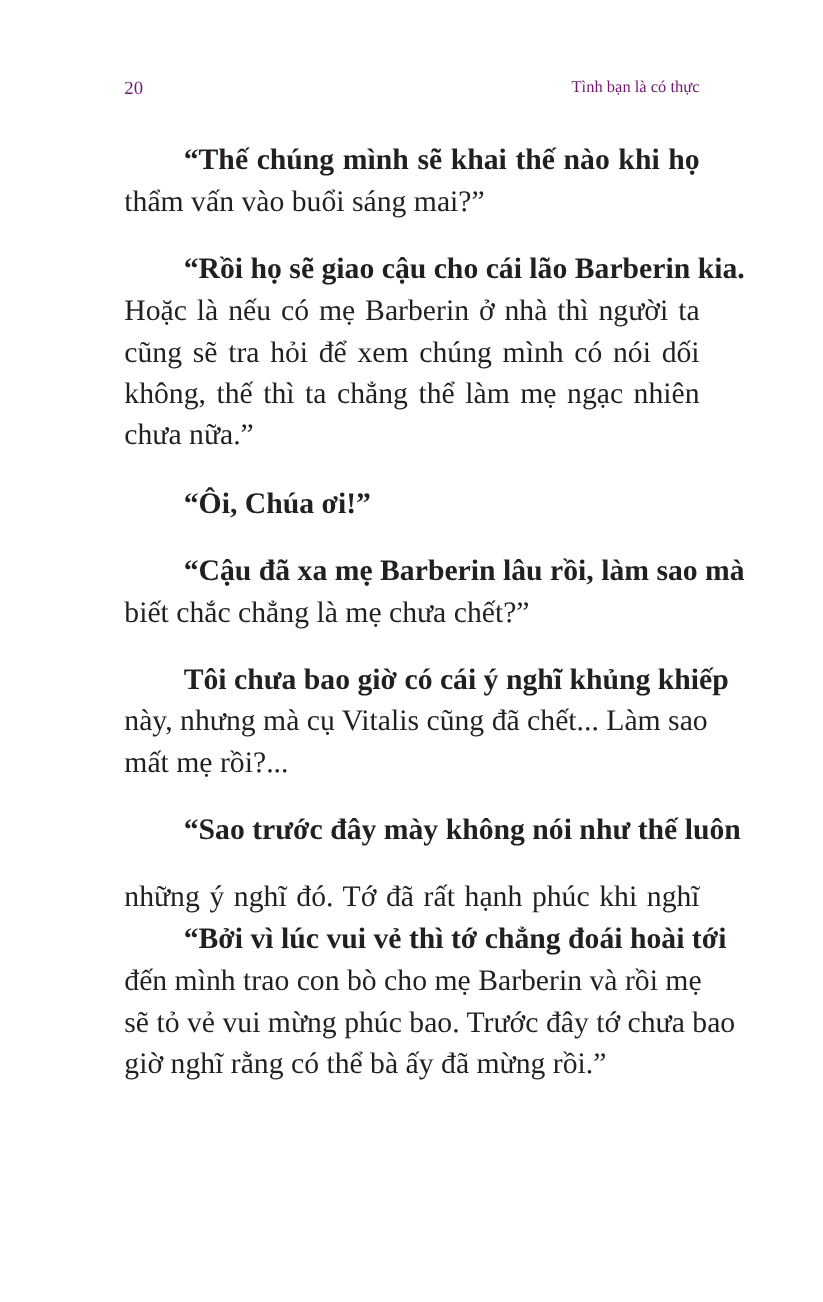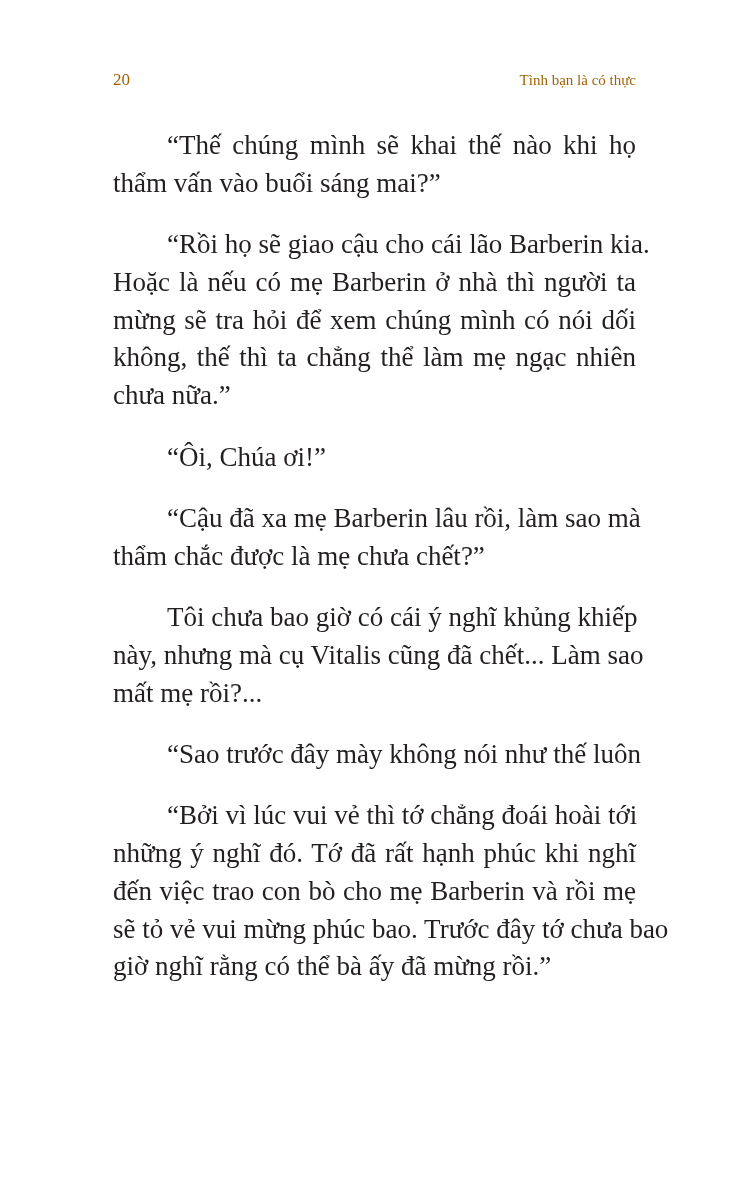--- a/index.html
+++ b/index.html
@@ -15,21 +15,21 @@
       font-family: "Liberation Serif", "DejaVu Serif", serif;
       color: #231f20;
     }
     .page-header {
       position: absolute;
       top: 70px;
       left: 113px;
       width: 523px;
       height: 24px;
       font-size: 16px;
-      color: #a16207;
+      color: #701a75;
     }
     .page-number {
       position: absolute;
       left: 0;
       top: 0;
       font-size: 17px;
     }
     .running-title {
       position: absolute;
       right: 0;
@@ -51,57 +51,58 @@
     .line {
       display: block;
       white-space: nowrap;
       text-align-last: justify;
     }
     .line.last {
       text-align-last: left;
     }
     .line.first {
       padding-left: 54px;
+      font-weight: bold;
     }
   </style>
 </head>
 <body>
 
 <div class="page-header">
   <span class="page-number">20</span>
   <span class="running-title">Tình bạn là có thực</span>
 </div>
 
 <div class="body-text">
   <p class="para">
     <span class="line first">“Thế chúng mình sẽ khai thế nào khi họ</span>
     <span class="line last">thẩm vấn vào buổi sáng mai?”</span>
   </p>
   <p class="para">
     <span class="line first">“Rồi họ sẽ giao cậu cho cái lão Barberin kia.</span>
     <span class="line">Hoặc là nếu có mẹ Barberin ở nhà thì người ta</span>
-    <span class="line">mừng sẽ tra hỏi để xem chúng mình có nói dối</span>
+    <span class="line">cũng sẽ tra hỏi để xem chúng mình có nói dối</span>
     <span class="line">không, thế thì ta chẳng thể làm mẹ ngạc nhiên</span>
     <span class="line last">chưa nữa.”</span>
   </p>
   <p class="para">
     <span class="line first last">“Ôi, Chúa ơi!”</span>
   </p>
   <p class="para">
     <span class="line first">“Cậu đã xa mẹ Barberin lâu rồi, làm sao mà</span>
-    <span class="line last">thẩm chắc được là mẹ chưa chết?”</span>
+    <span class="line last">biết chắc chẳng là mẹ chưa chết?”</span>
   </p>
   <p class="para">
     <span class="line first">Tôi chưa bao giờ có cái ý nghĩ khủng khiếp</span>
     <span class="line">này, nhưng mà cụ Vitalis cũng đã chết... Làm sao</span>
     <span class="line last">mất mẹ rồi?...</span>
   </p>
   <p class="para">
     <span class="line first">“Sao trước đây mày không nói như thế luôn</span>
   </p>
   <p class="para">
+    <span class="line">những ý nghĩ đó. Tớ đã rất hạnh phúc khi nghĩ</span>
     <span class="line first">“Bởi vì lúc vui vẻ thì tớ chẳng đoái hoài tới</span>
-    <span class="line">những ý nghĩ đó. Tớ đã rất hạnh phúc khi nghĩ</span>
-    <span class="line">đến việc trao con bò cho mẹ Barberin và rồi mẹ</span>
+    <span class="line">đến mình trao con bò cho mẹ Barberin và rồi mẹ</span>
     <span class="line">sẽ tỏ vẻ vui mừng phúc bao. Trước đây tớ chưa bao</span>
     <span class="line last">giờ nghĩ rằng có thể bà ấy đã mừng rồi.”</span>
   </p>
 </div>
 
 </body></html>

